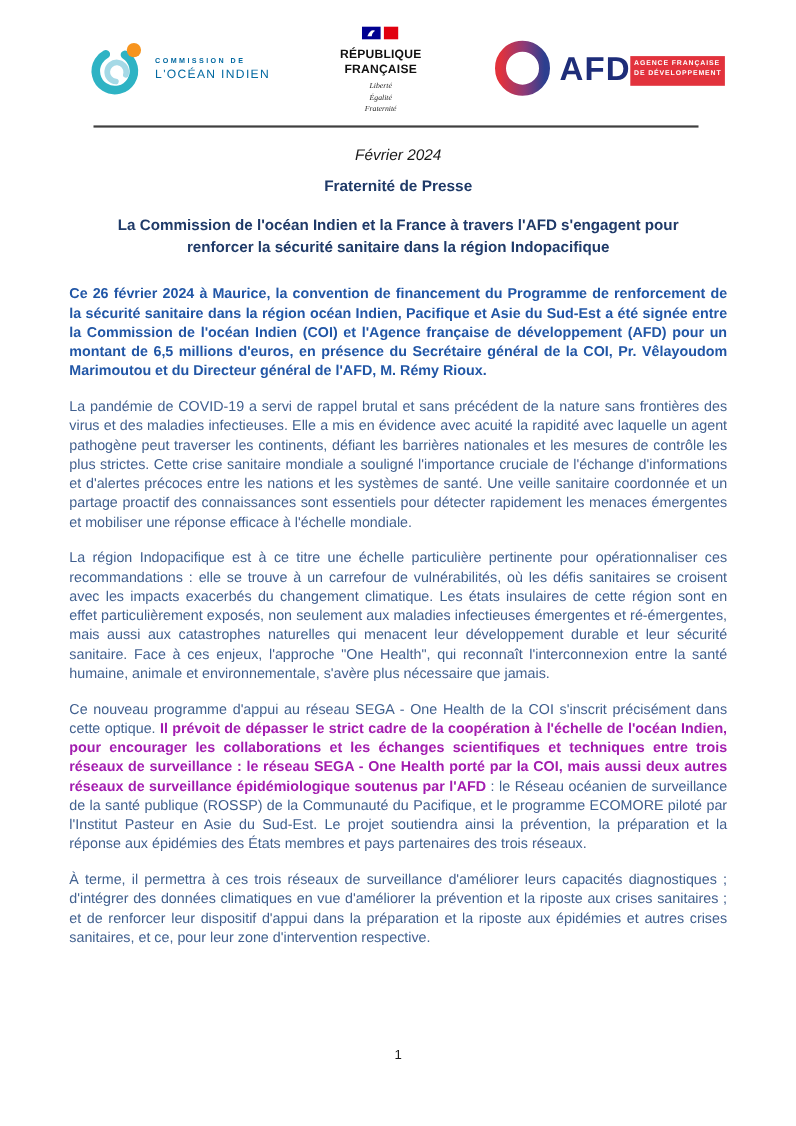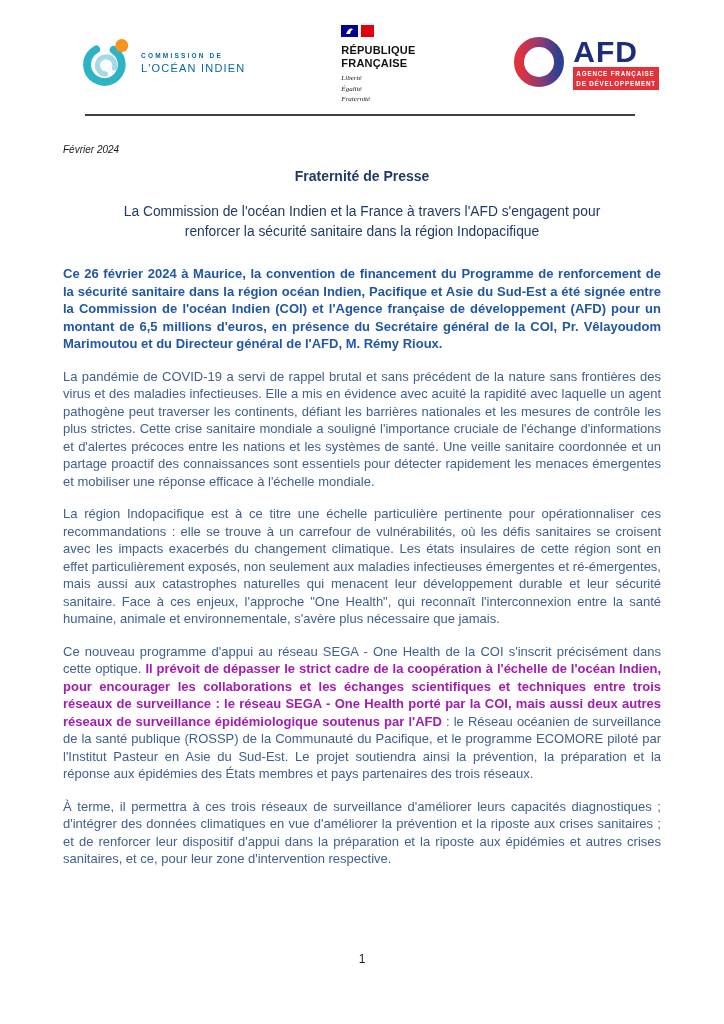--- a/index.html
+++ b/index.html
@@ -11,32 +11,32 @@
   }
   
   .logos{display:flex;align-items:center;justify-content:space-between;height:80px;padding-left:18px;padding-right:2px;}
   .logo{display:flex;align-items:center;}
   .coi-text{margin-left:8px;color:#0369a1;line-height:1.25;}
   .coi-l1{display:block;font-size:6.5px;letter-spacing:2.2px;font-weight:bold;}
   .coi-l2{display:block;font-size:11px;letter-spacing:1.2px;margin-top:2px;}
   .sega-text{margin-left:8px;color:#8c8c8c;line-height:1.3;}
   .sega-l1{display:block;font-size:12px;letter-spacing:1.5px;}
   .sega-l2{display:block;font-size:7.5px;letter-spacing:3.2px;margin-top:2px;}
-  .rf{display:block;}
+  .rf{display:block;text-align:center;}
   .rf-name{font-size:11px;font-weight:bold;color:#111;line-height:1.15;letter-spacing:.2px;white-space:pre-line;margin-top:3px;}
   .rf-motto{font-family:"Liberation Serif","DejaVu Serif",serif;font-style:italic;font-size:7px;color:#222;line-height:1.5;white-space:pre-line;margin-top:4px;}
-  .afd-right{margin-left:6px;display:flex;flex-direction:column;}
+  .afd-right{margin-left:6px;display:flex;flex-direction:row;}
   .afd-acronym{color:#1e2d79;font-weight:bold;font-size:30px;line-height:28px;letter-spacing:1px;}
   .afd-sub{background:#e2323c;color:#fff;font-size:6.3px;font-weight:bold;letter-spacing:.8px;line-height:1.45;padding:2px 3px;white-space:pre-line;margin-top:1px;}
   
   .rule{border-bottom:2px solid #3f3f3f;margin:10px 26px 0 22px;}
-  .date{margin-top:28px;text-align:left;font-style:italic;font-size:10px;color:#1a1a1a;}
+  .date{margin-top:16px;text-align:center;font-style:italic;font-size:14px;color:#1a1a1a;}
   
   .kicker{margin-top:13px;text-align:center;font-weight:bold;font-size:14px;color:#1f3a68;}
-  .title{margin:18px auto 0;text-align:center;font-weight:normal;font-size:13.8px;line-height:20px;color:#1f3a68;white-space:pre-line;}
+  .title{margin:18px auto 0;text-align:center;font-weight:bold;font-size:13.8px;line-height:20px;color:#1f3a68;white-space:pre-line;}
   
   .body-text{margin-top:23px;}
   p.doc{margin:0 0 15px 0;text-align:justify;font-size:13px;line-height:17.5px;color:#41608f;}
   p.lead{font-weight:bold;color:#2156a6;}
   .inline-bold{font-weight:bold;color:#a21caf;}
   
   .pageno{position:absolute;left:0;right:0;bottom:58px;text-align:center;font-size:12px;color:#1a1a1a;}
 </style>
 </head>
 <body>

